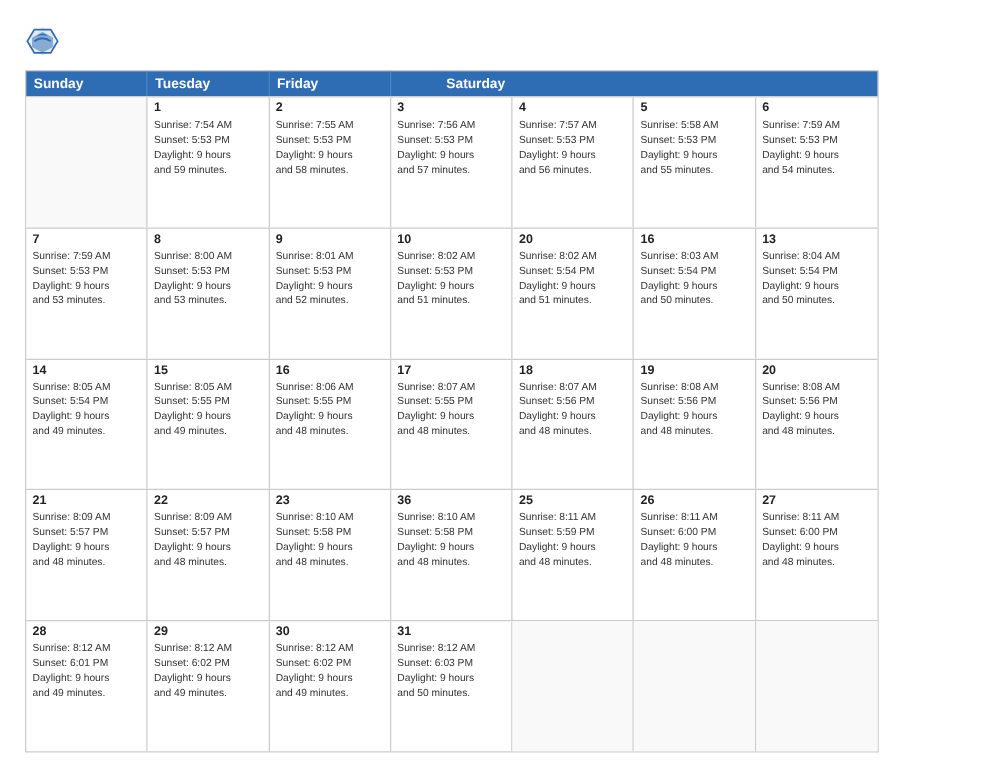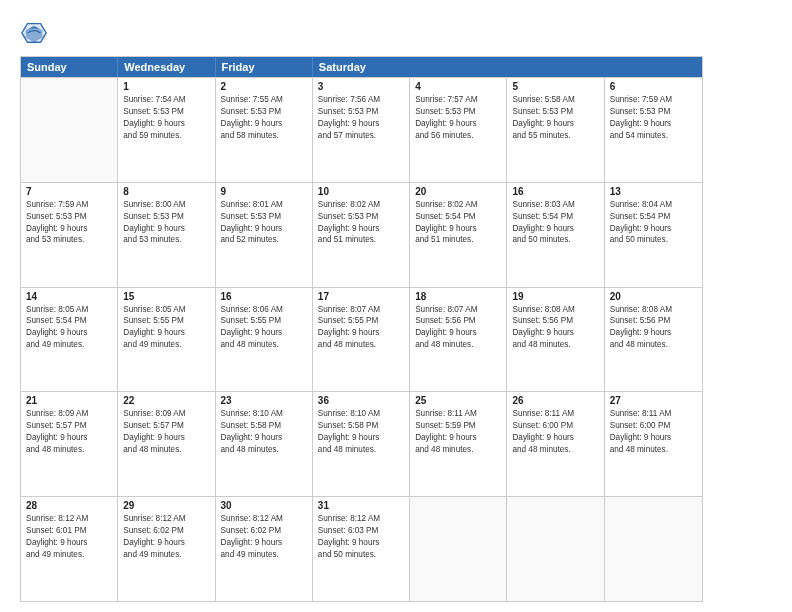--- a/index.html
+++ b/index.html
@@ -65,21 +65,21 @@
       background: #2e6db4;
     }
     .cal-header-cell {
       color: #fff;
       font-size: 11px;
       font-weight: bold;
       padding: 4px 6px;
       text-align: left;
       border-right: 1px solid #4a85c4;
     }
-    .cal-header-cell:last-child { border-right: none; }
+    .cal-header-cell:last-child { border-right: none; text-align: right; }
     .cal-body {
       display: flex;
       flex-direction: column;
       flex: 1;
     }
     .cal-row {
       display: grid;
       grid-template-columns: repeat(7, 1fr);
       flex: 1;
       border-top: 1px solid #ccc;
@@ -126,21 +126,21 @@
     </div>
     <div class="title-block">
       <div class="month-year"></div>
       <div class="location"></div>
     </div>
   </div>
 
   <div class="calendar">
     <div class="cal-header">
     <div class="cal-header-cell">Sunday</div>
-        <div class="cal-header-cell">Wednesday</div>
+        <div class="cal-header-cell">Tuesday</div>
         <div class="cal-header-cell">Friday</div>
         <div class="cal-header-cell">Saturday</div>
       </div>
     <div class="cal-body">
     <div class="cal-row">
           <div class="cal-cell empty"></div>
           <div class="cal-cell">
             <div class="day-num">1</div>
             <div class="cell-line">Sunrise: 7:54 AM</div>
             <div class="cell-line">Sunset: 5:53 PM</div>

